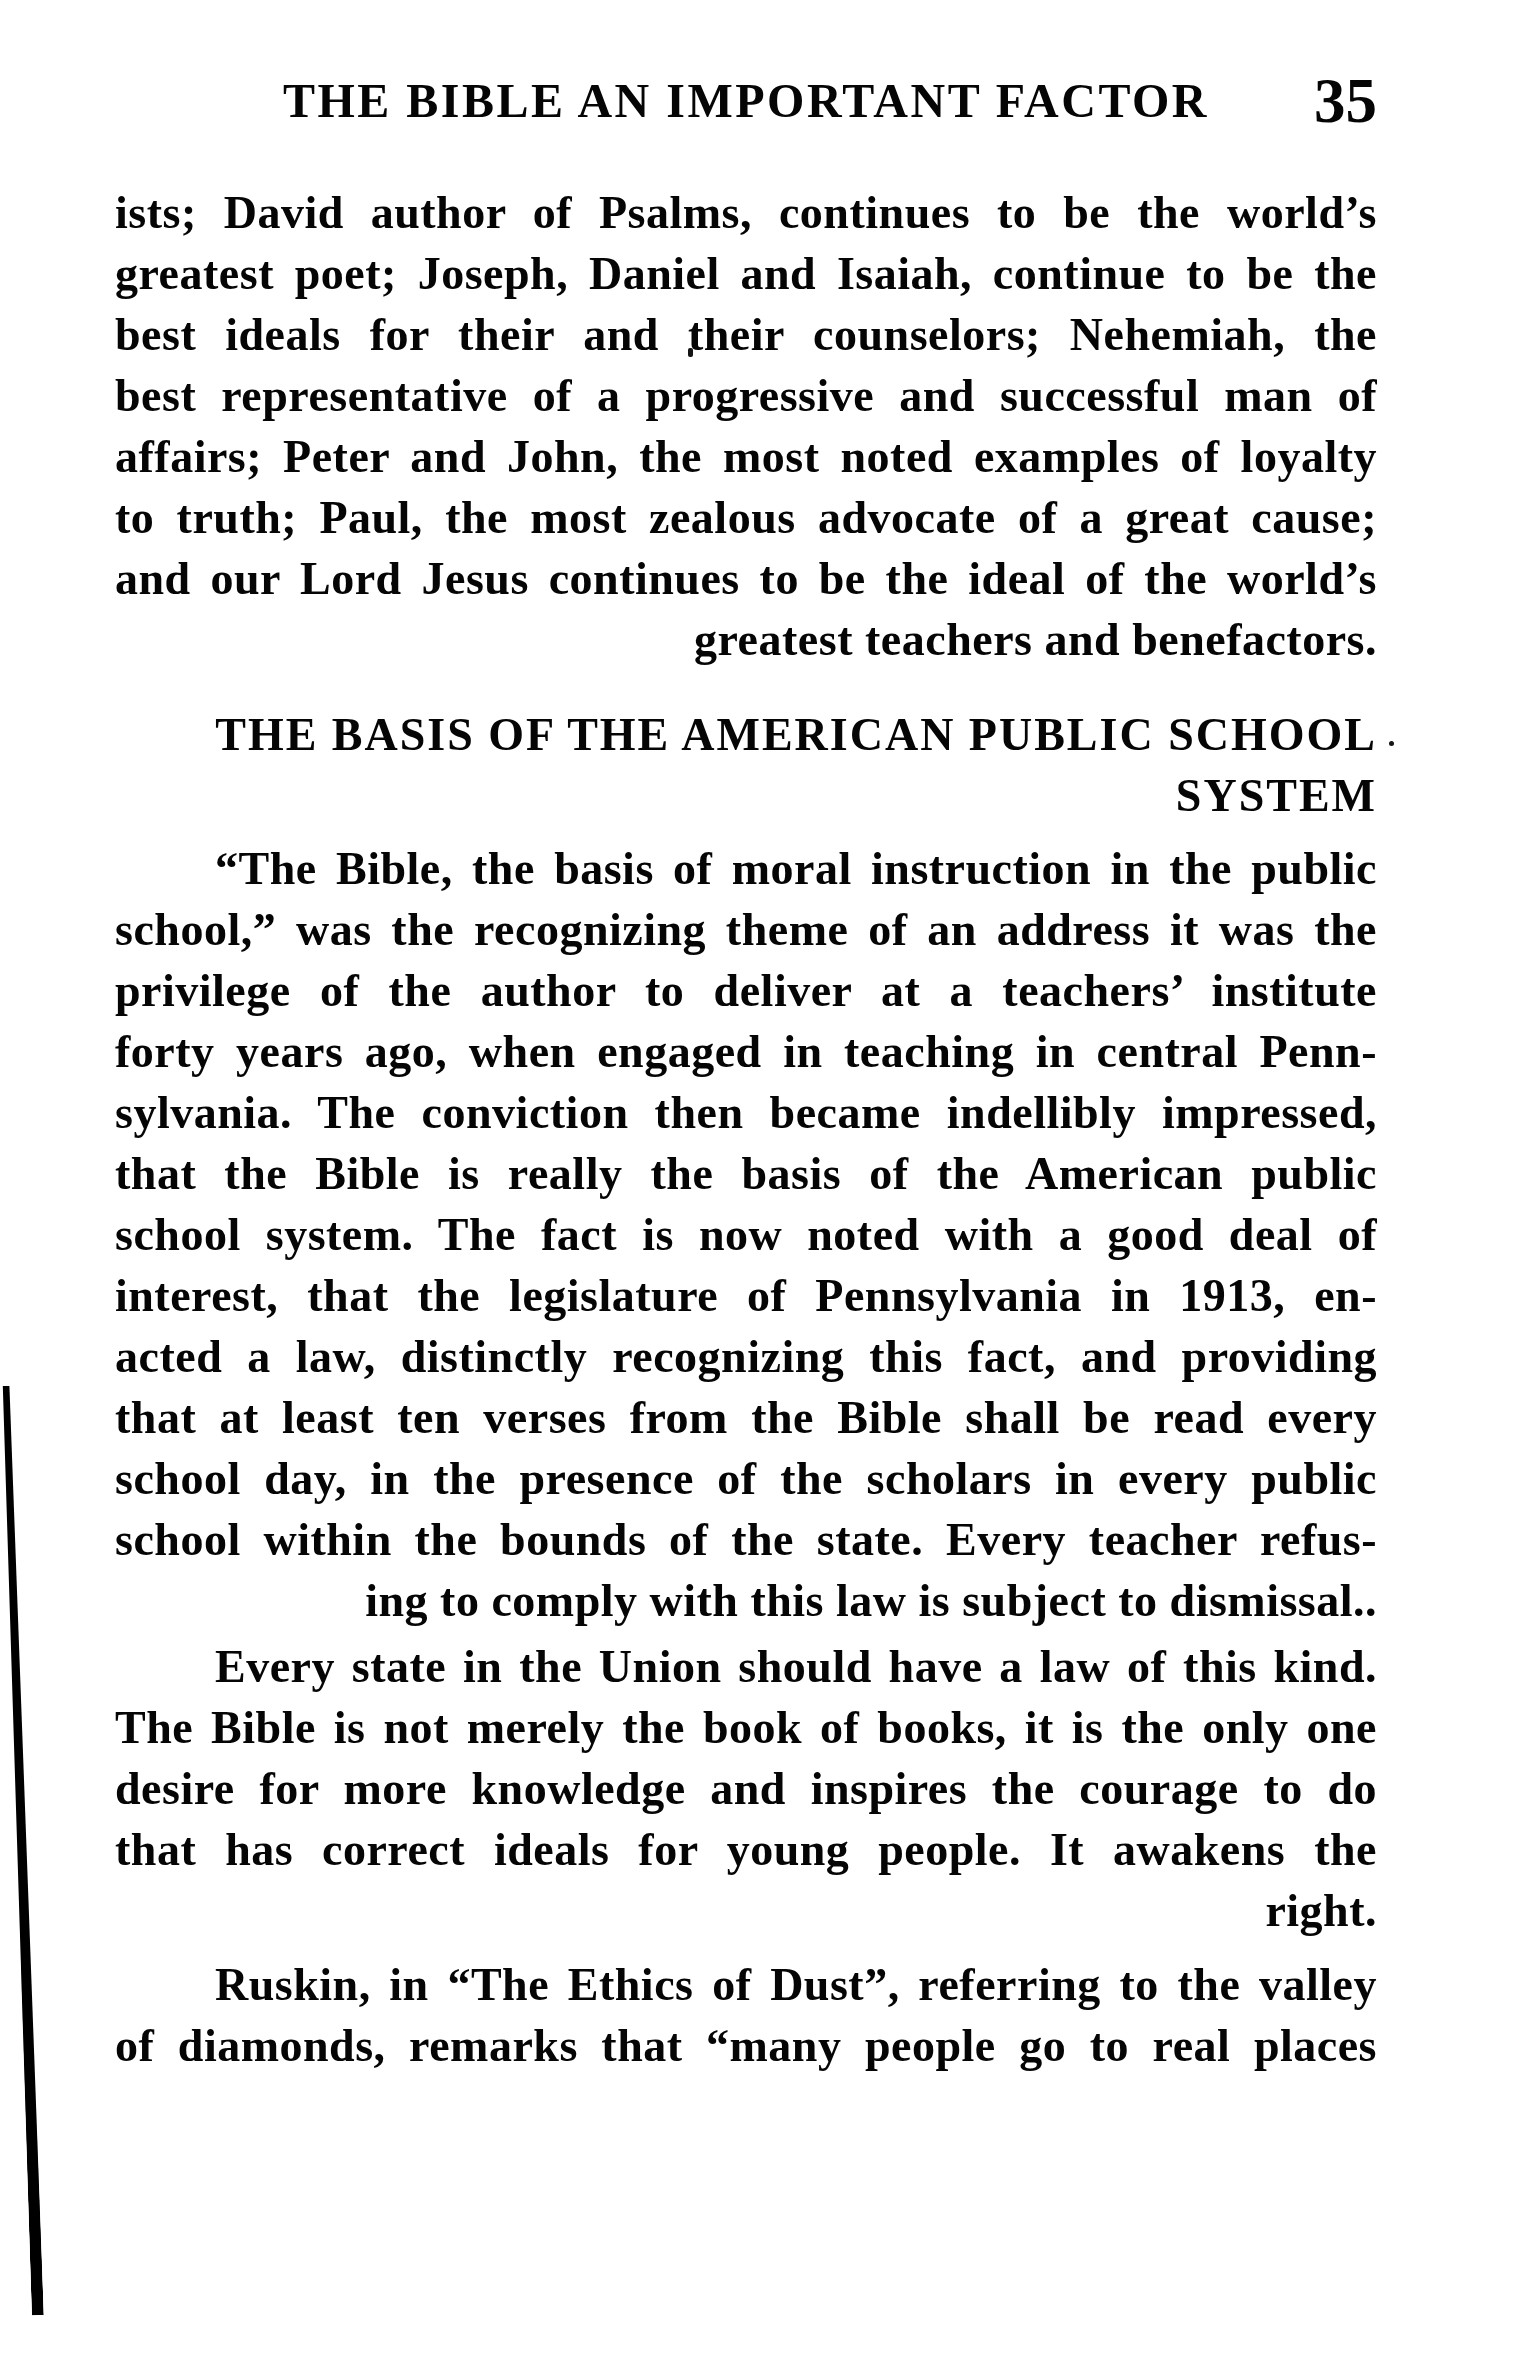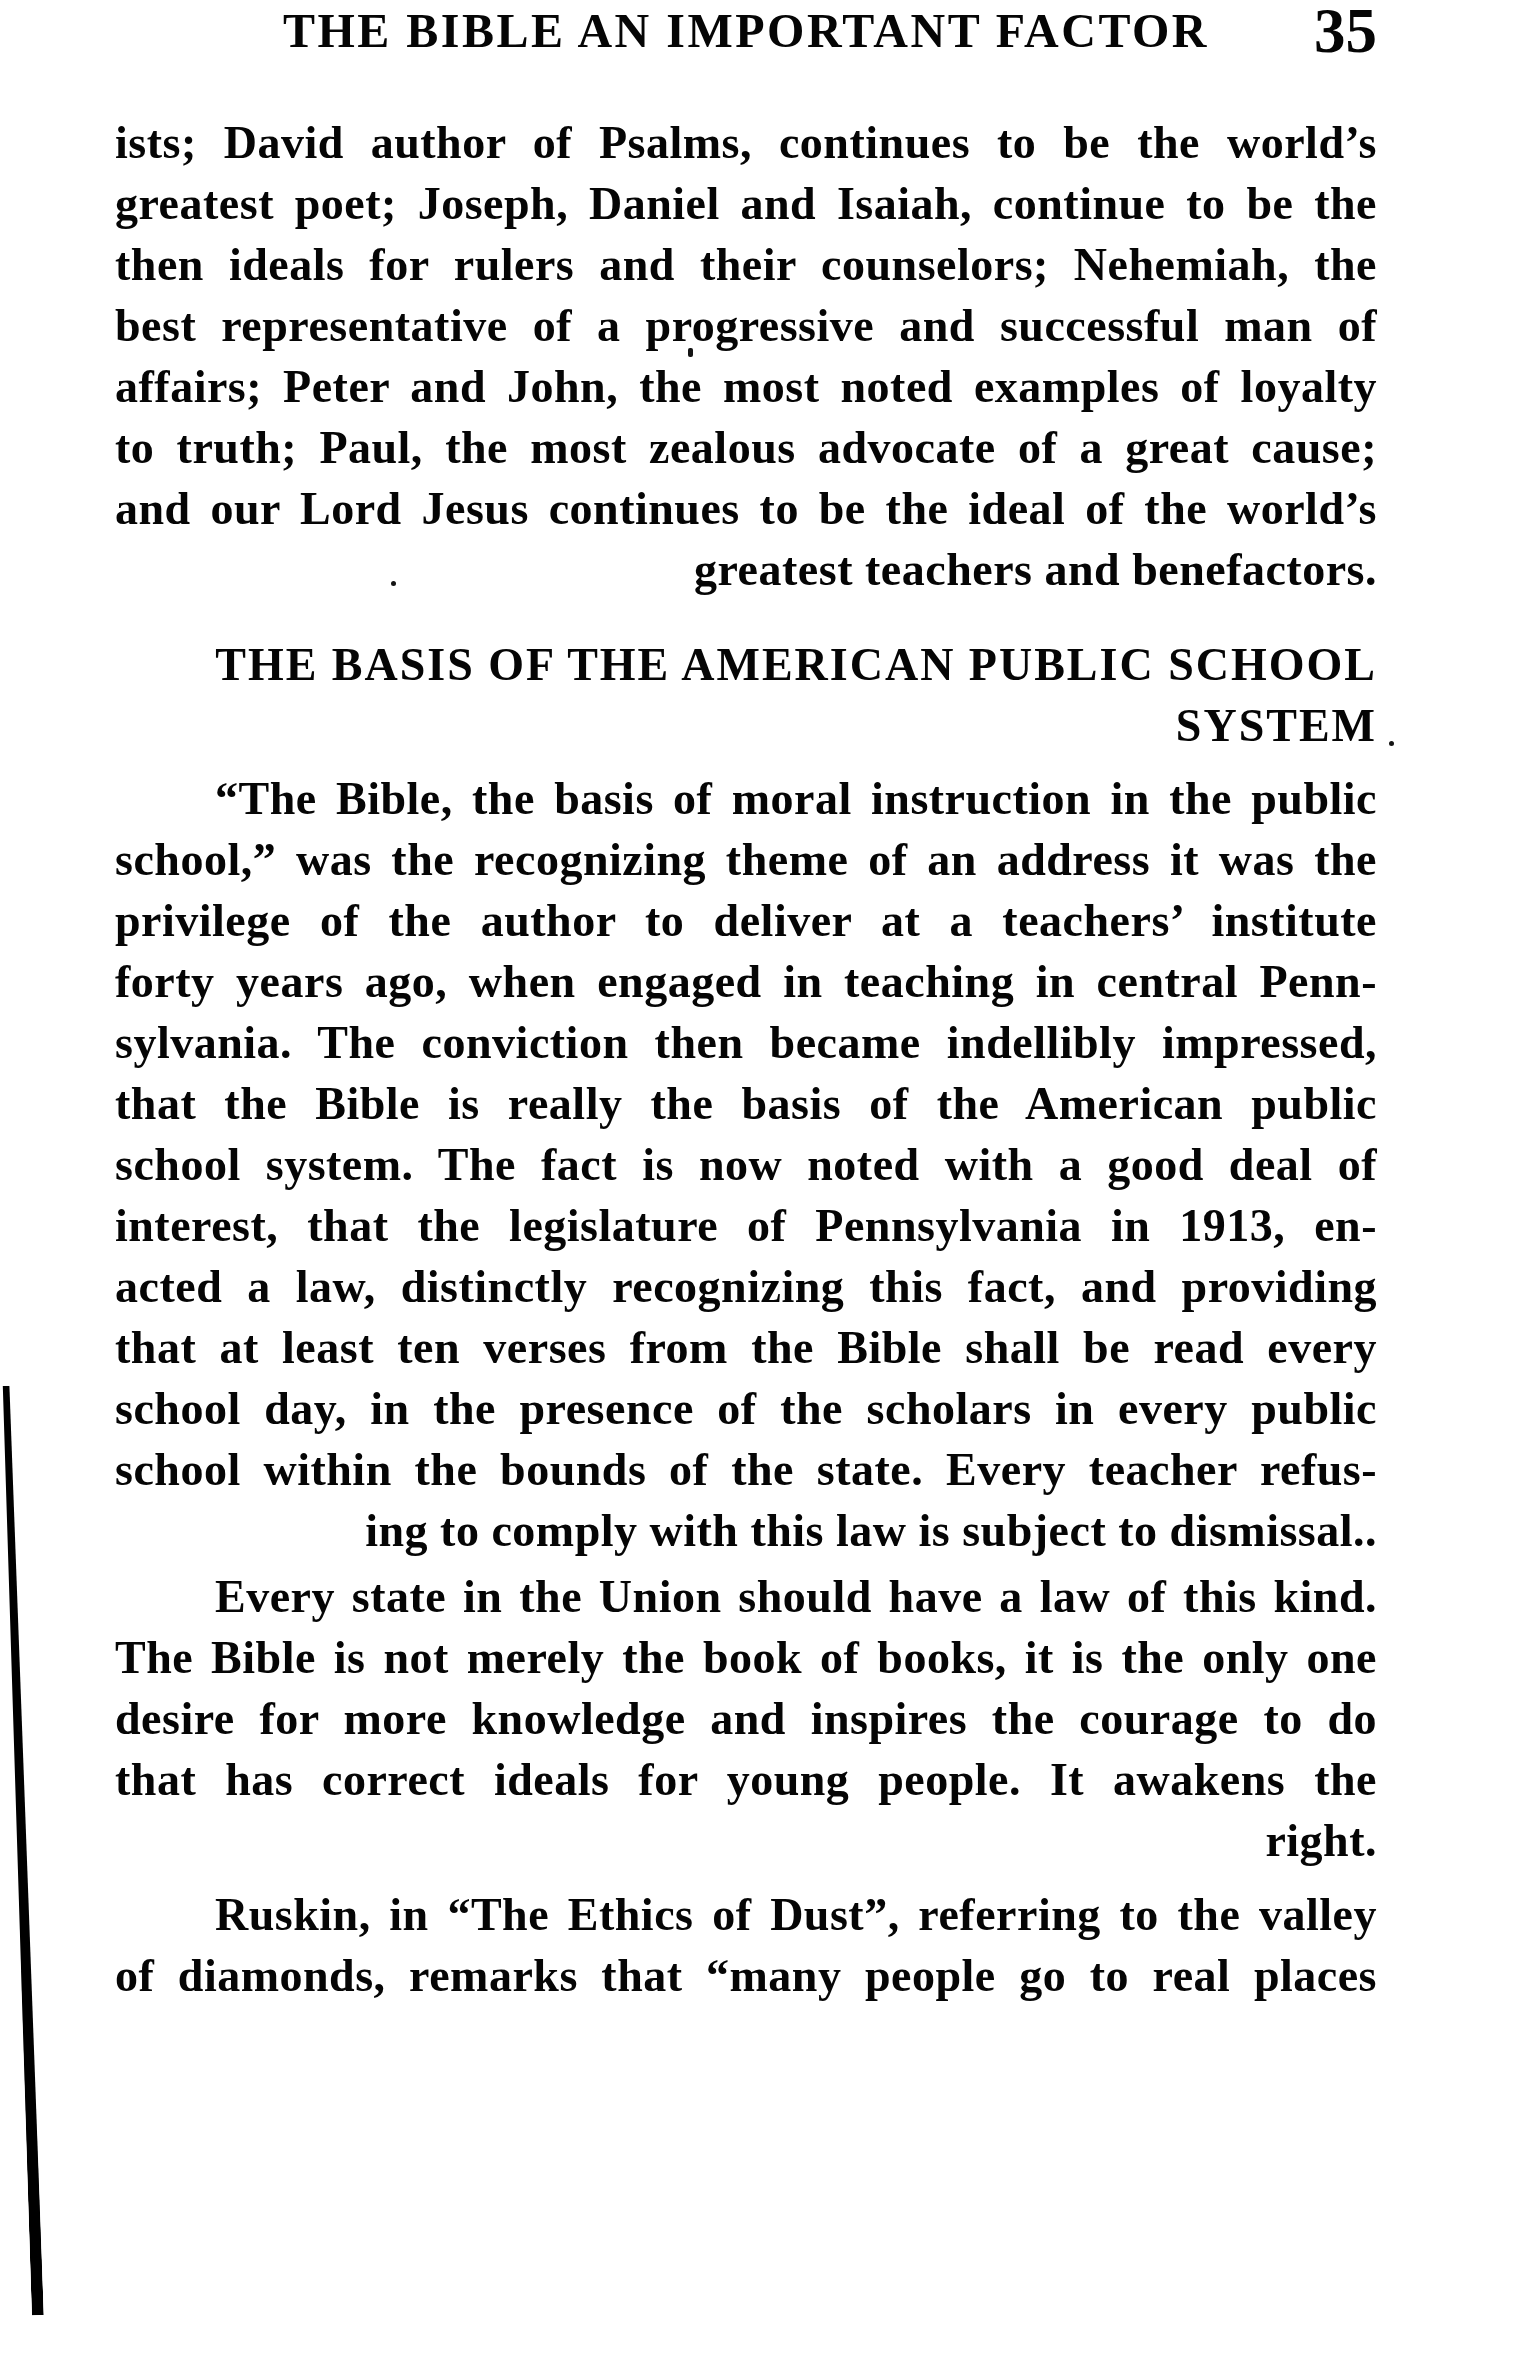--- a/index.html
+++ b/index.html
@@ -18,20 +18,21 @@
   }
   .content {
     position: absolute;
     left: 115px;
     top: 0;
     width: 1262px;
   }
   
   .running-header {
     position: relative;
+    margin-top: 70px;
     height: 62px;
   }
   .header-title {
     text-align: center;
     font-size: 48px;
     font-weight: bold;
     letter-spacing: 2.5px;
     line-height: 62px;
     white-space: nowrap;
   }
@@ -106,21 +107,21 @@
   <div class="content">
     <header class="running-header">
       <div class="header-title">THE BIBLE AN IMPORTANT FACTOR</div>
       <div class="page-number">35</div>
     </header>
 
     <main id="blocks" class="page-body">
         <section id="paragraph-1" class="paragraph">
           <div class="line justify">ists; David author of Psalms, continues to be the world’s</div>
           <div class="line justify">greatest poet; Joseph, Daniel and Isaiah, continue to be the</div>
-          <div class="line justify">then ideals for rulers and their counselors; Nehemiah, the</div>
+          <div class="line justify">best ideals for their and their counselors; Nehemiah, the</div>
           <div class="line justify">best representative of a progressive and successful man of</div>
           <div class="line justify">affairs; Peter and John, the most noted examples of loyalty</div>
           <div class="line justify">to truth; Paul, the most zealous advocate of a great cause;</div>
           <div class="line justify">and our Lord Jesus continues to be the ideal of the world’s</div>
           <div class="line left">greatest teachers and benefactors.</div>
         </section>
         <section id="heading-basis" class="heading">
           <div class="line center">THE BASIS OF THE AMERICAN PUBLIC SCHOOL</div>
           <div class="line center">SYSTEM</div>
         </section>

